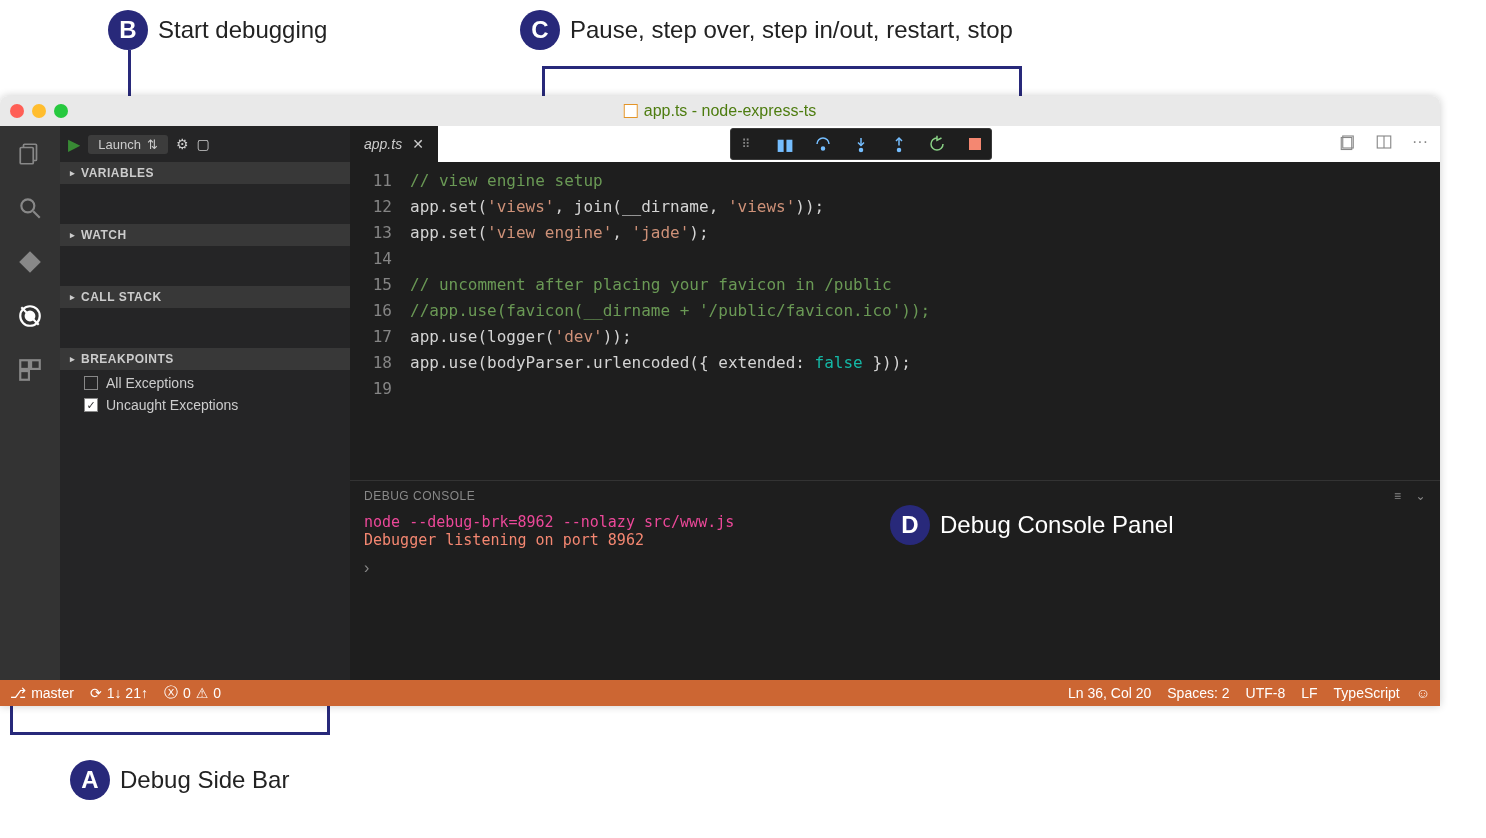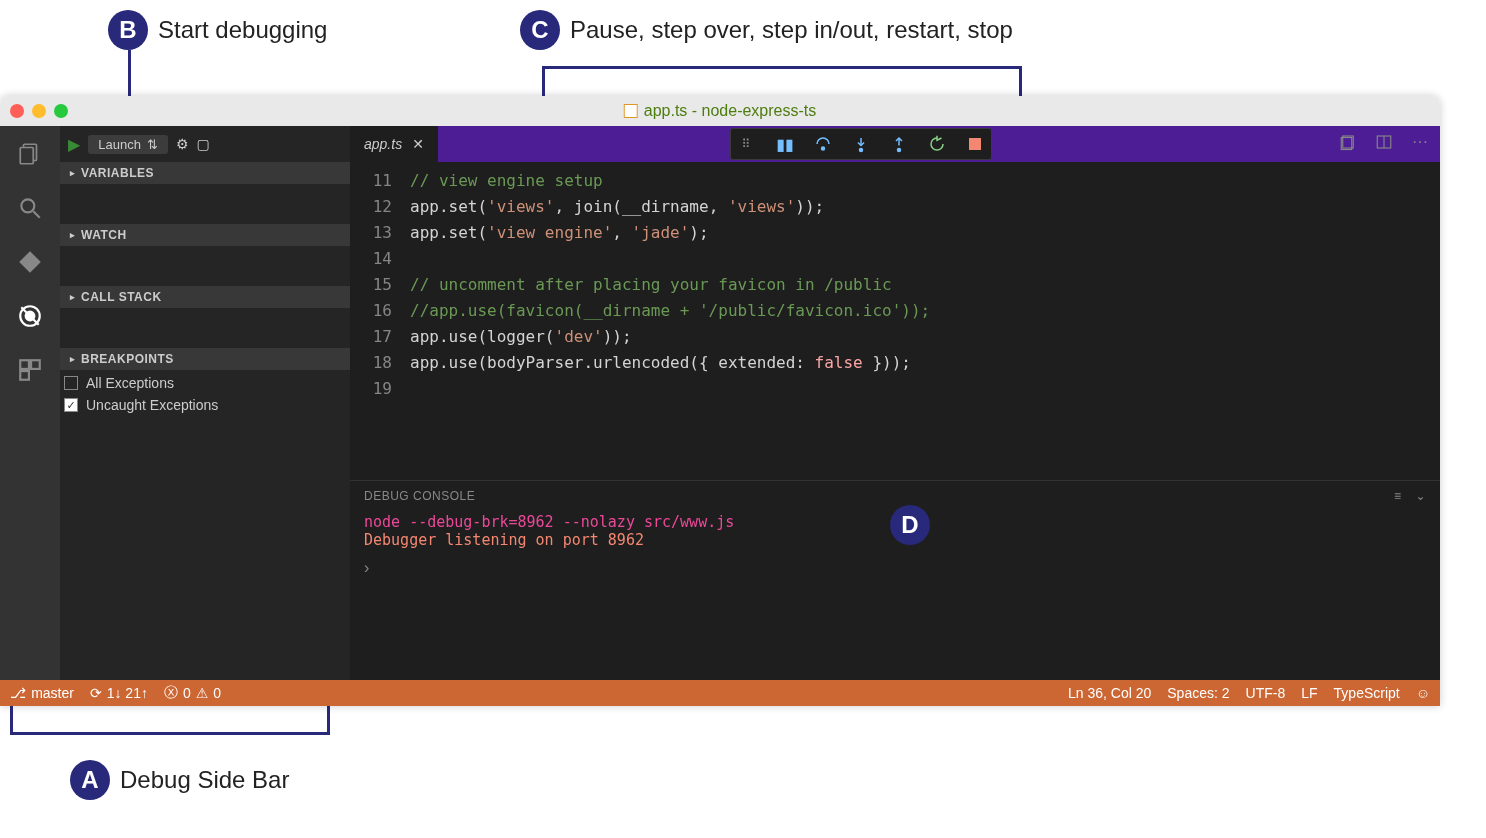--- a/index.html
+++ b/index.html
@@ -61,47 +61,47 @@
 .ab-icon svg { width: 26px; height: 26px; }
 
 .debug-sidebar { width: 290px; background: #252526; color: #ccc; font-size: 14px; display:flex; flex-direction:column; }
 .debug-top { height: 36px; display: flex; align-items: center; padding: 0 8px; gap: 8px; background:#252526;}
 .play-icon { color: #388a34; font-size: 16px; }
 .launch-select { background:#3c3c3c; color:#ccc; padding:2px 10px; border-radius:3px; font-size:13px; display:flex; align-items:center; gap:6px;}
 .gear-icon, .console-icon { color:#ccc; }
 .section-header { background:#383838; padding:4px 10px; font-size:12px; font-weight:bold; letter-spacing:.5px; display:flex; align-items:center; gap:6px; }
 .section-header .chev { font-size:9px; }
 .section-body { flex:0 0 auto; padding:6px 0; min-height:40px; }
-.breakpoints-list { padding: 2px 4px; font-size: 14px; }
+.breakpoints-list { padding: 2px 24px; font-size: 14px; }
 .bp-item { display:flex; align-items:center; gap:8px; padding:3px 0; }
 .bp-check { width:14px; height:14px; border:1px solid #888; display:inline-flex; align-items:center; justify-content:center; font-size:11px; }
 .bp-check.checked { background:#fff; color:#333; }
 
 .editor-area { flex:1; display:flex; flex-direction:column; background:#1e1e1e; position:relative;}
-.tab-bar { height:36px; background:#4c1d95; display:flex; align-items:flex-end; position:relative;}
+.tab-bar { height:36px; background:#ffffff; display:flex; align-items:flex-end; position:relative;}
 .editor-tab { padding:0 14px; height:36px; display:flex; align-items:center; gap:10px; background:#1e1e1e; color:#ccc; font-style:italic; font-size:14px;}
 .tab-close { color:#ccc; font-size:14px; font-style:normal;}
 .debug-controls { position:absolute; left:380px; top:2px; background:#1e1e1e; border:1px solid #3a3a3a; height:32px; display:flex; align-items:center; padding:0 6px; gap:18px; border-radius:3px;}
 .dc-icon { width:20px; height:20px; display:flex; align-items:center; justify-content:center;}
 .dc-grip{color:#888;font-size:12px;letter-spacing:2px;}
 .dc-pause{color:#75beff;}
 .dc-step{color:#75beff;}
 .dc-restart{color:#89d185;}
 .dc-stop{width:12px;height:12px;background:#f48771;}
 .top-right-icons{position:absolute;right:10px;top:6px;display:flex;gap:16px;color:#888;}
 .tri-icon{width:20px;height:20px;display:flex;align-items:center;justify-content:center;}
 
 .code-view { flex:1; display:flex; font-family:Menlo,Consolas,monospace; font-size:16px; padding-top:6px; overflow:hidden;}
 .gutter { width:60px; text-align:right; color:#858585; padding-right:18px;}
 .gutter div{height:26px; line-height:26px;}
 .code-lines { flex:1; color:#d4d4d4;}
 .code-lines div{height:26px; line-height:26px; white-space:pre;}
 .comment{color:#6a9955;}
 .string{color:#ce9178;}
-.blue{color:#fca5a5;}
+.blue{color:#14b8a6;}
 
 .panel { height:200px; background:#1e1e1e; border-top:1px solid #333;}
 .panel-title{padding:8px 14px; font-size:12px; color:#888; letter-spacing:.5px; display:flex; align-items:center; justify-content:space-between;}
 .panel-title-right{display:flex;gap:14px;color:#888;}
 .panel-body{padding:2px 14px; font-family:Menlo,Consolas,monospace; font-size:15px;}
 .console-orange{color:#ec4899;}
 .console-red{color:#f48771;}
 .repl-chevron{padding:8px 14px;color:#888;}
 
 .status-bar{height:26px; background:#cc6633; color:#fff; display:flex; align-items:center; padding:0 10px; font-size:14px; justify-content:space-between;}
@@ -309,20 +309,21 @@
           </div>
         </div>
         <div class="panel-body" id="panel-body">
             <div class="console-orange">node --debug-brk=8962 --nolazy src/www.js</div>
             <div class="console-red">Debugger listening on port 8962</div>
           </div>
         <div class="repl-chevron">›</div>
 
         <div id="anno-d" class="annotation" style="position: absolute; top: 24px; left: 540px;">
           <div class="anno-letter">D</div>
+          <div class="anno-text">Debug Console Panel</div>
         </div>
       </div>
     </div>
   </div>
 
   <div class="status-bar">
     <div class="sb-left">
       <div class="sb-item">
         <span>⎇</span>
         <span>master</span>

